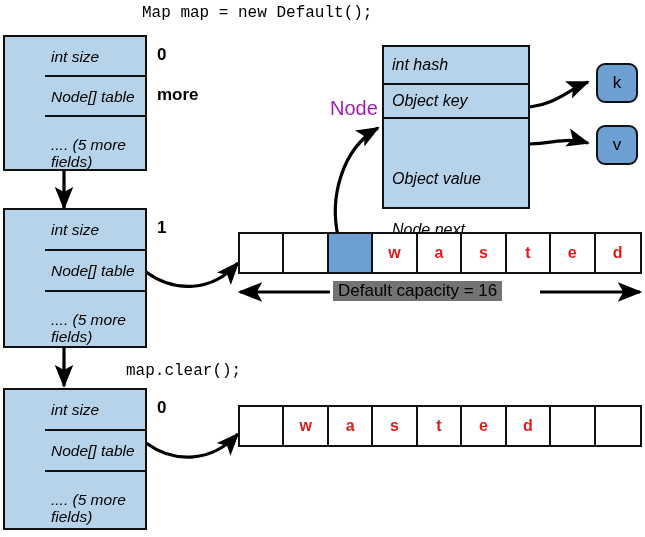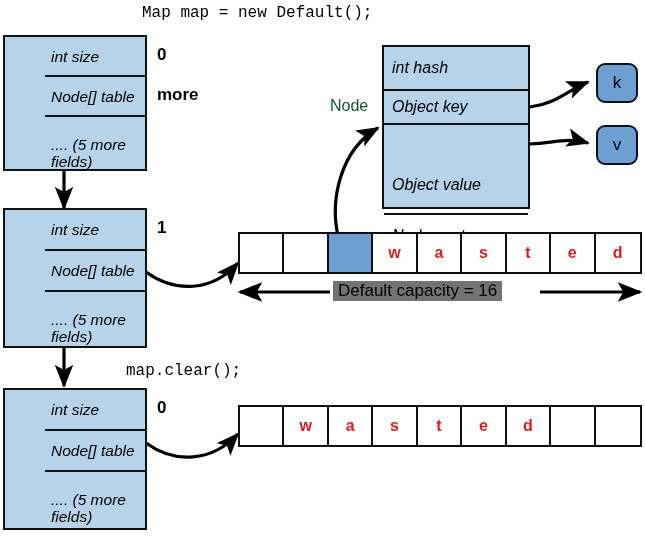--- a/index.html
+++ b/index.html
@@ -74,22 +74,22 @@
     box-sizing: border-box;
     font-style: italic;
     font-size: 16px;
     color: #000000;
     padding-left: 8px;
     display: flex;
     align-items: center;
   }
   .node-row:last-child { border-bottom: none; }
   .node-label {
-    font-size: 16px;
-    color: #14532d;
+    font-size: 20px;
+    color: #a21caf;
     white-space: nowrap;
   }
 
   
   .kv-box {
     border: 2px solid #111111;
     background: #6d9fd2;
     border-radius: 9px;
     box-sizing: border-box;
     display: flex;
@@ -193,21 +193,21 @@
       <div>.... (5 more</div>
       <div>fields)</div>
     </div>
   </div>
   <div class="abs value-text" style="left:157px; top:45px;">0</div>
   <div class="abs value-text" style="left:157px; top:85px;">more</div>
 
   <div class="abs node-label" style="left:330px; top:97px;">Node</div>
 
   <div class="abs node-box" style="left:382px; top:45px; width:148px; height:164px;">
-    <div class="node-row" style="height:44px;">
+    <div class="node-row" style="height:38px;">
       <span>int hash</span>
     </div>
     <div class="node-row" style="height:34px;">
       <span>Object key</span>
     </div>
     <div class="node-row" style="height:58px;margin-top:32px;">
       <span>Object value</span>
     </div>
     <div class="node-row" style="height:41px;">
       <span>Node next</span>

